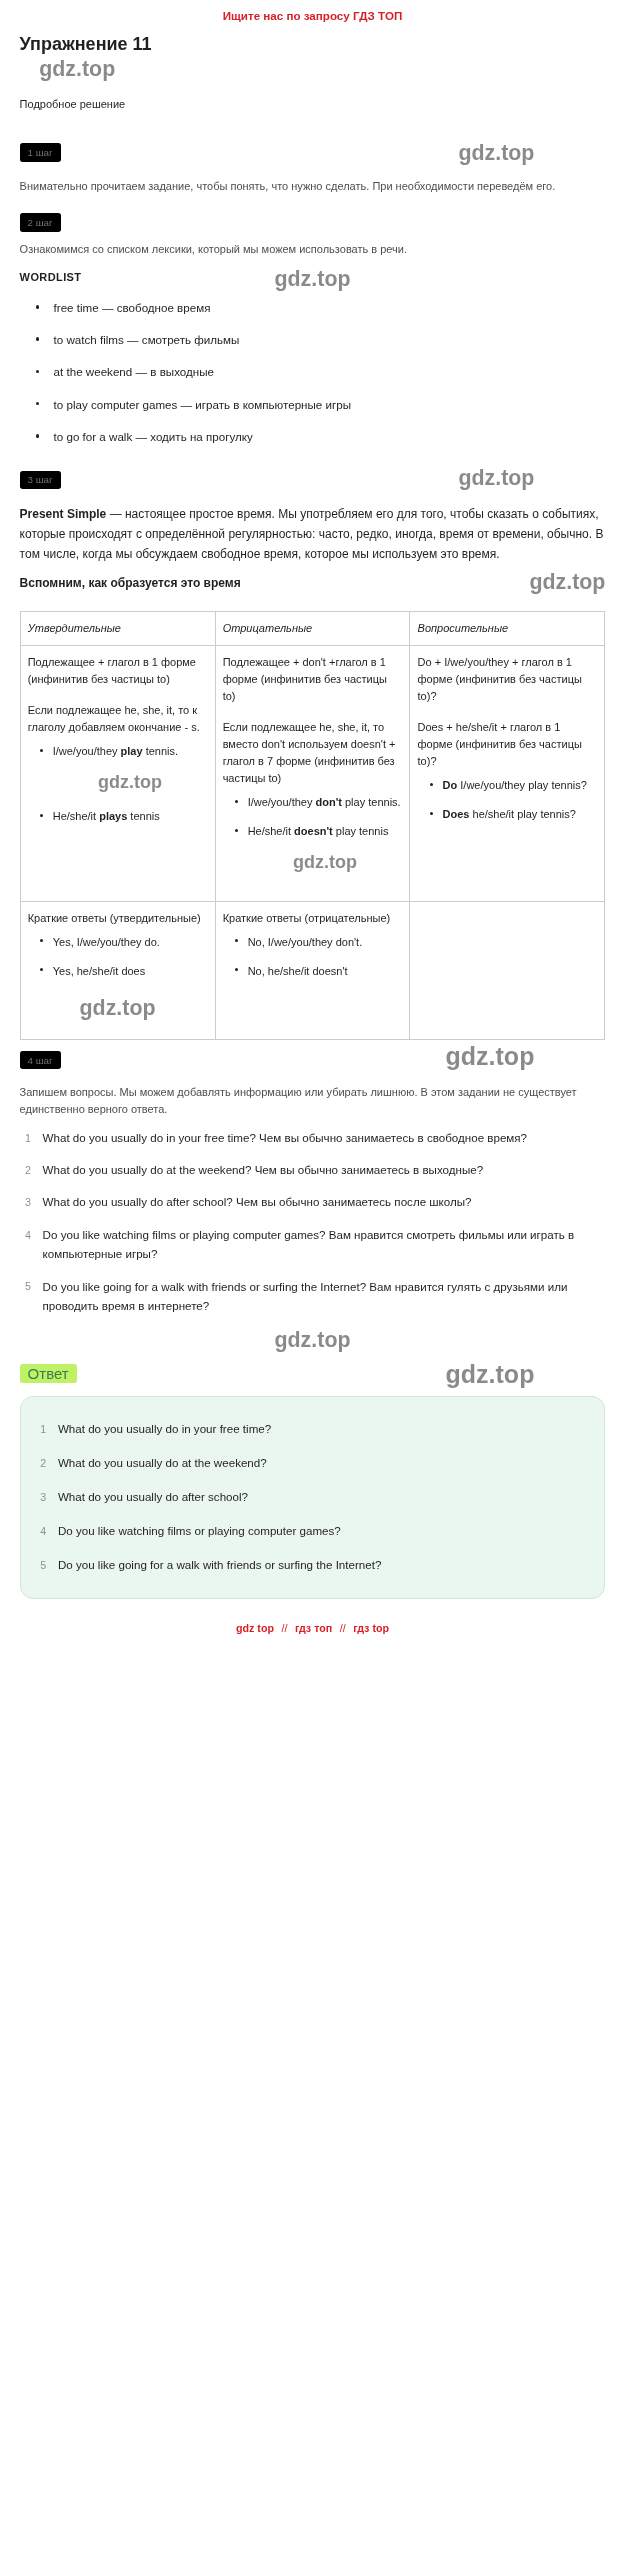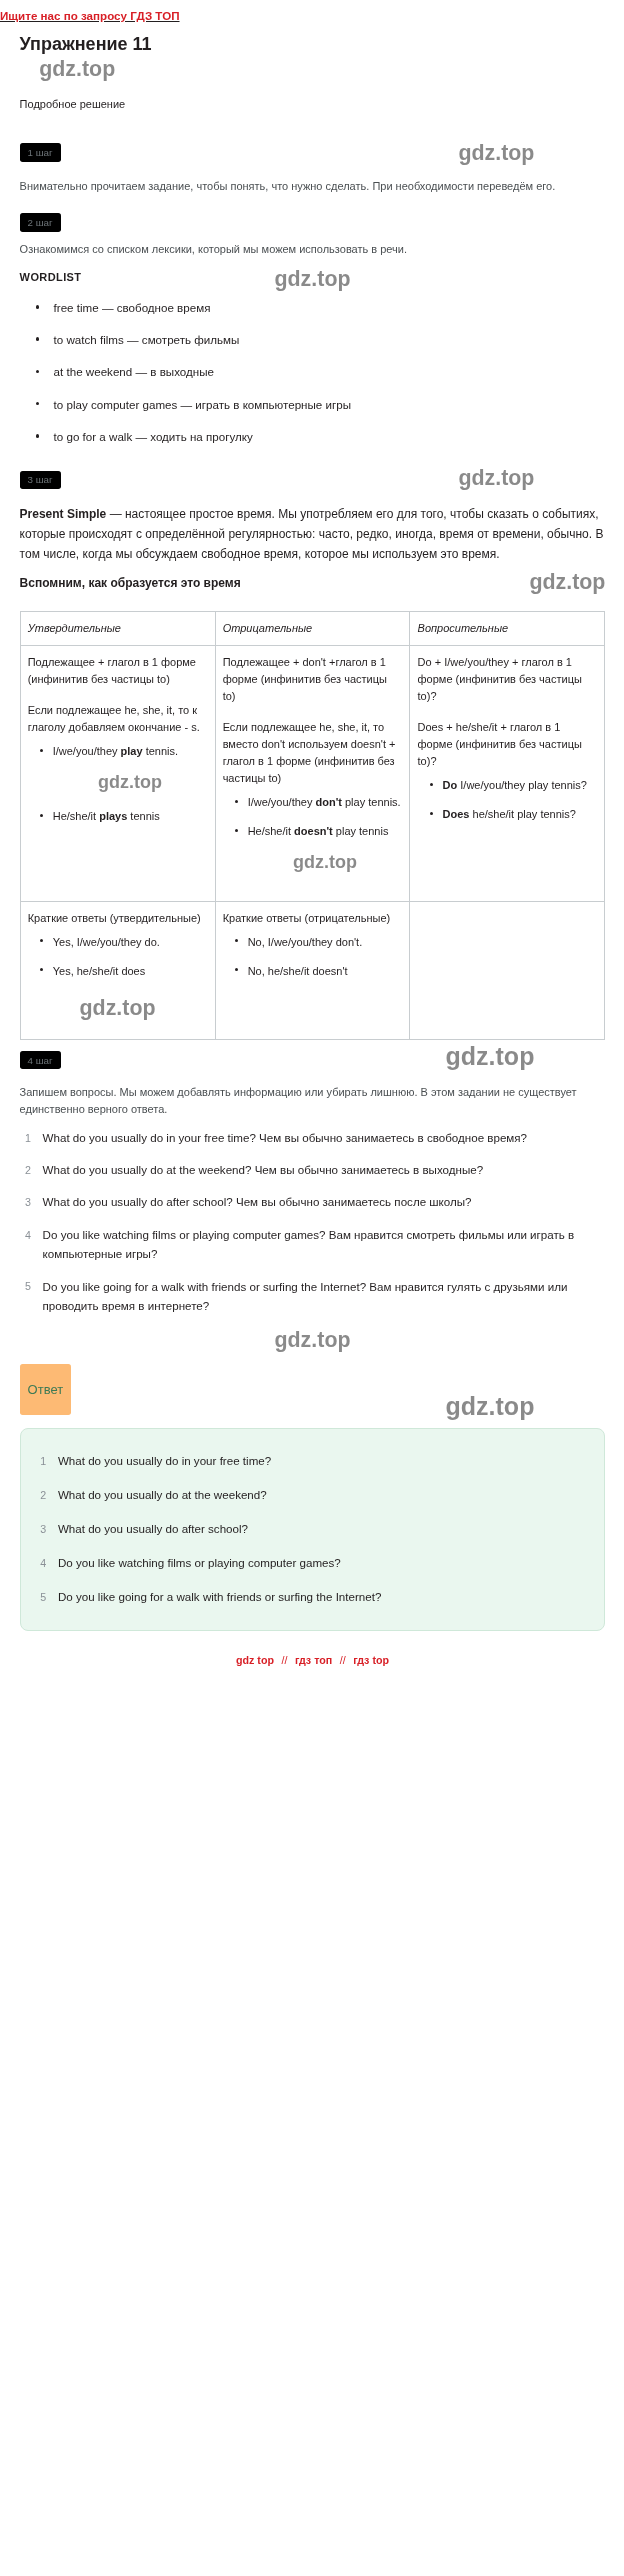--- a/index.html
+++ b/index.html
@@ -13,22 +13,22 @@
     color: #231f20;
   }
   .page {
     width: 625px;
     min-height: 2576px;
     position: relative;
     box-sizing: border-box;
     padding: 0 0 36px 0;
   }
   .topbar {
+    text-align: center;
     padding: 7.1px 0 5.4px 0;
-    text-decoration: underline;
   }
   .topbar a {
     color: #d81f26;
     font-size: 11.6px;
     font-weight: bold;
     text-decoration: none;
   }
   .content {
     padding: 0 19.6px;
   }
@@ -69,24 +69,24 @@
     display: inline-block;
     background: #000000;
     color: #6d7478;
     font-size: 9.8px;
     padding: 3.6px 8px;
     border-radius: 2.7px;
     margin: 10.7px 0 9px 0;
   }
   .answer-badge {
     display: inline-block;
-    background: #fdba74;
+    background: #bef264;
     color: #3d7a55;
-    font-size: 13px;
-    padding: 18px 8px;
+    font-size: 15px;
+    padding: 1px 8px;
     border-radius: 2.7px;
     margin: 5.4px 0 7.1px 0;
   }
   p.para {
     font-size: 12px;
     line-height: 1.65;
     margin: 0 0 9px 0;
   }
   p.small {
     font-size: 11px;
@@ -191,21 +191,21 @@
     position: absolute;
     left: 5.4px;
     top: 0.9px;
     color: #8a9096;
     font-size: 10.7px;
   }
   
   .answer-box {
     background: #eaf7ef;
     border: 0.9px solid #cfe8d9;
-    border-radius: 8px;
+    border-radius: 13px;
     padding: 12.5px 14.3px 9px 14.3px;
     margin-top: 5.4px;
   }
   .answer-box ol.qlist li {
     margin-bottom: 14.3px;
   }
   .footer {
     text-align: center;
     padding-top: 23px;
     font-size: 10.7px;
@@ -279,21 +279,21 @@
             <div>Если подлежащее he, she, it, то к глаголу добавляем окончание - s.</div>
             <ul>
               <li><span>I/we/you/they </span><span class="bold">play</span><span> tennis.</span>
                 <span class="wm wm-small cell-wm">gdz.top</span>
               </li>
               <li><span>He/she/it </span><span class="bold">plays</span><span> tennis</span></li>
             </ul>
           </td>
           <td>
             <div style="margin-bottom:14.3px;">Подлежащее + don't +глагол в 1 форме (инфинитив без частицы to)</div>
-            <div>Если подлежащее he, she, it, то вместо don't используем doesn't + глагол в 1 форме (инфинитив без частицы to)</div>
+            <div>Если подлежащее he, she, it, то вместо don't используем doesn't + глагол в 7 форме (инфинитив без частицы to)</div>
             <ul>
               <li><span>I/we/you/they </span><span class="bold">don't</span><span> play tennis.</span></li>
               <li><span>He/she/it </span><span class="bold">doesn't</span><span> play tennis</span>
                 <span class="wm wm-small cell-wm">gdz.top</span>
               </li>
             </ul>
           </td>
           <td>
             <div style="margin-bottom:14.3px;">Do + I/we/you/they + глагол в 1 форме (инфинитив без частицы to)?</div>
             <div>Does + he/she/it + глагол в 1 форме (инфинитив без частицы to)?</div>

